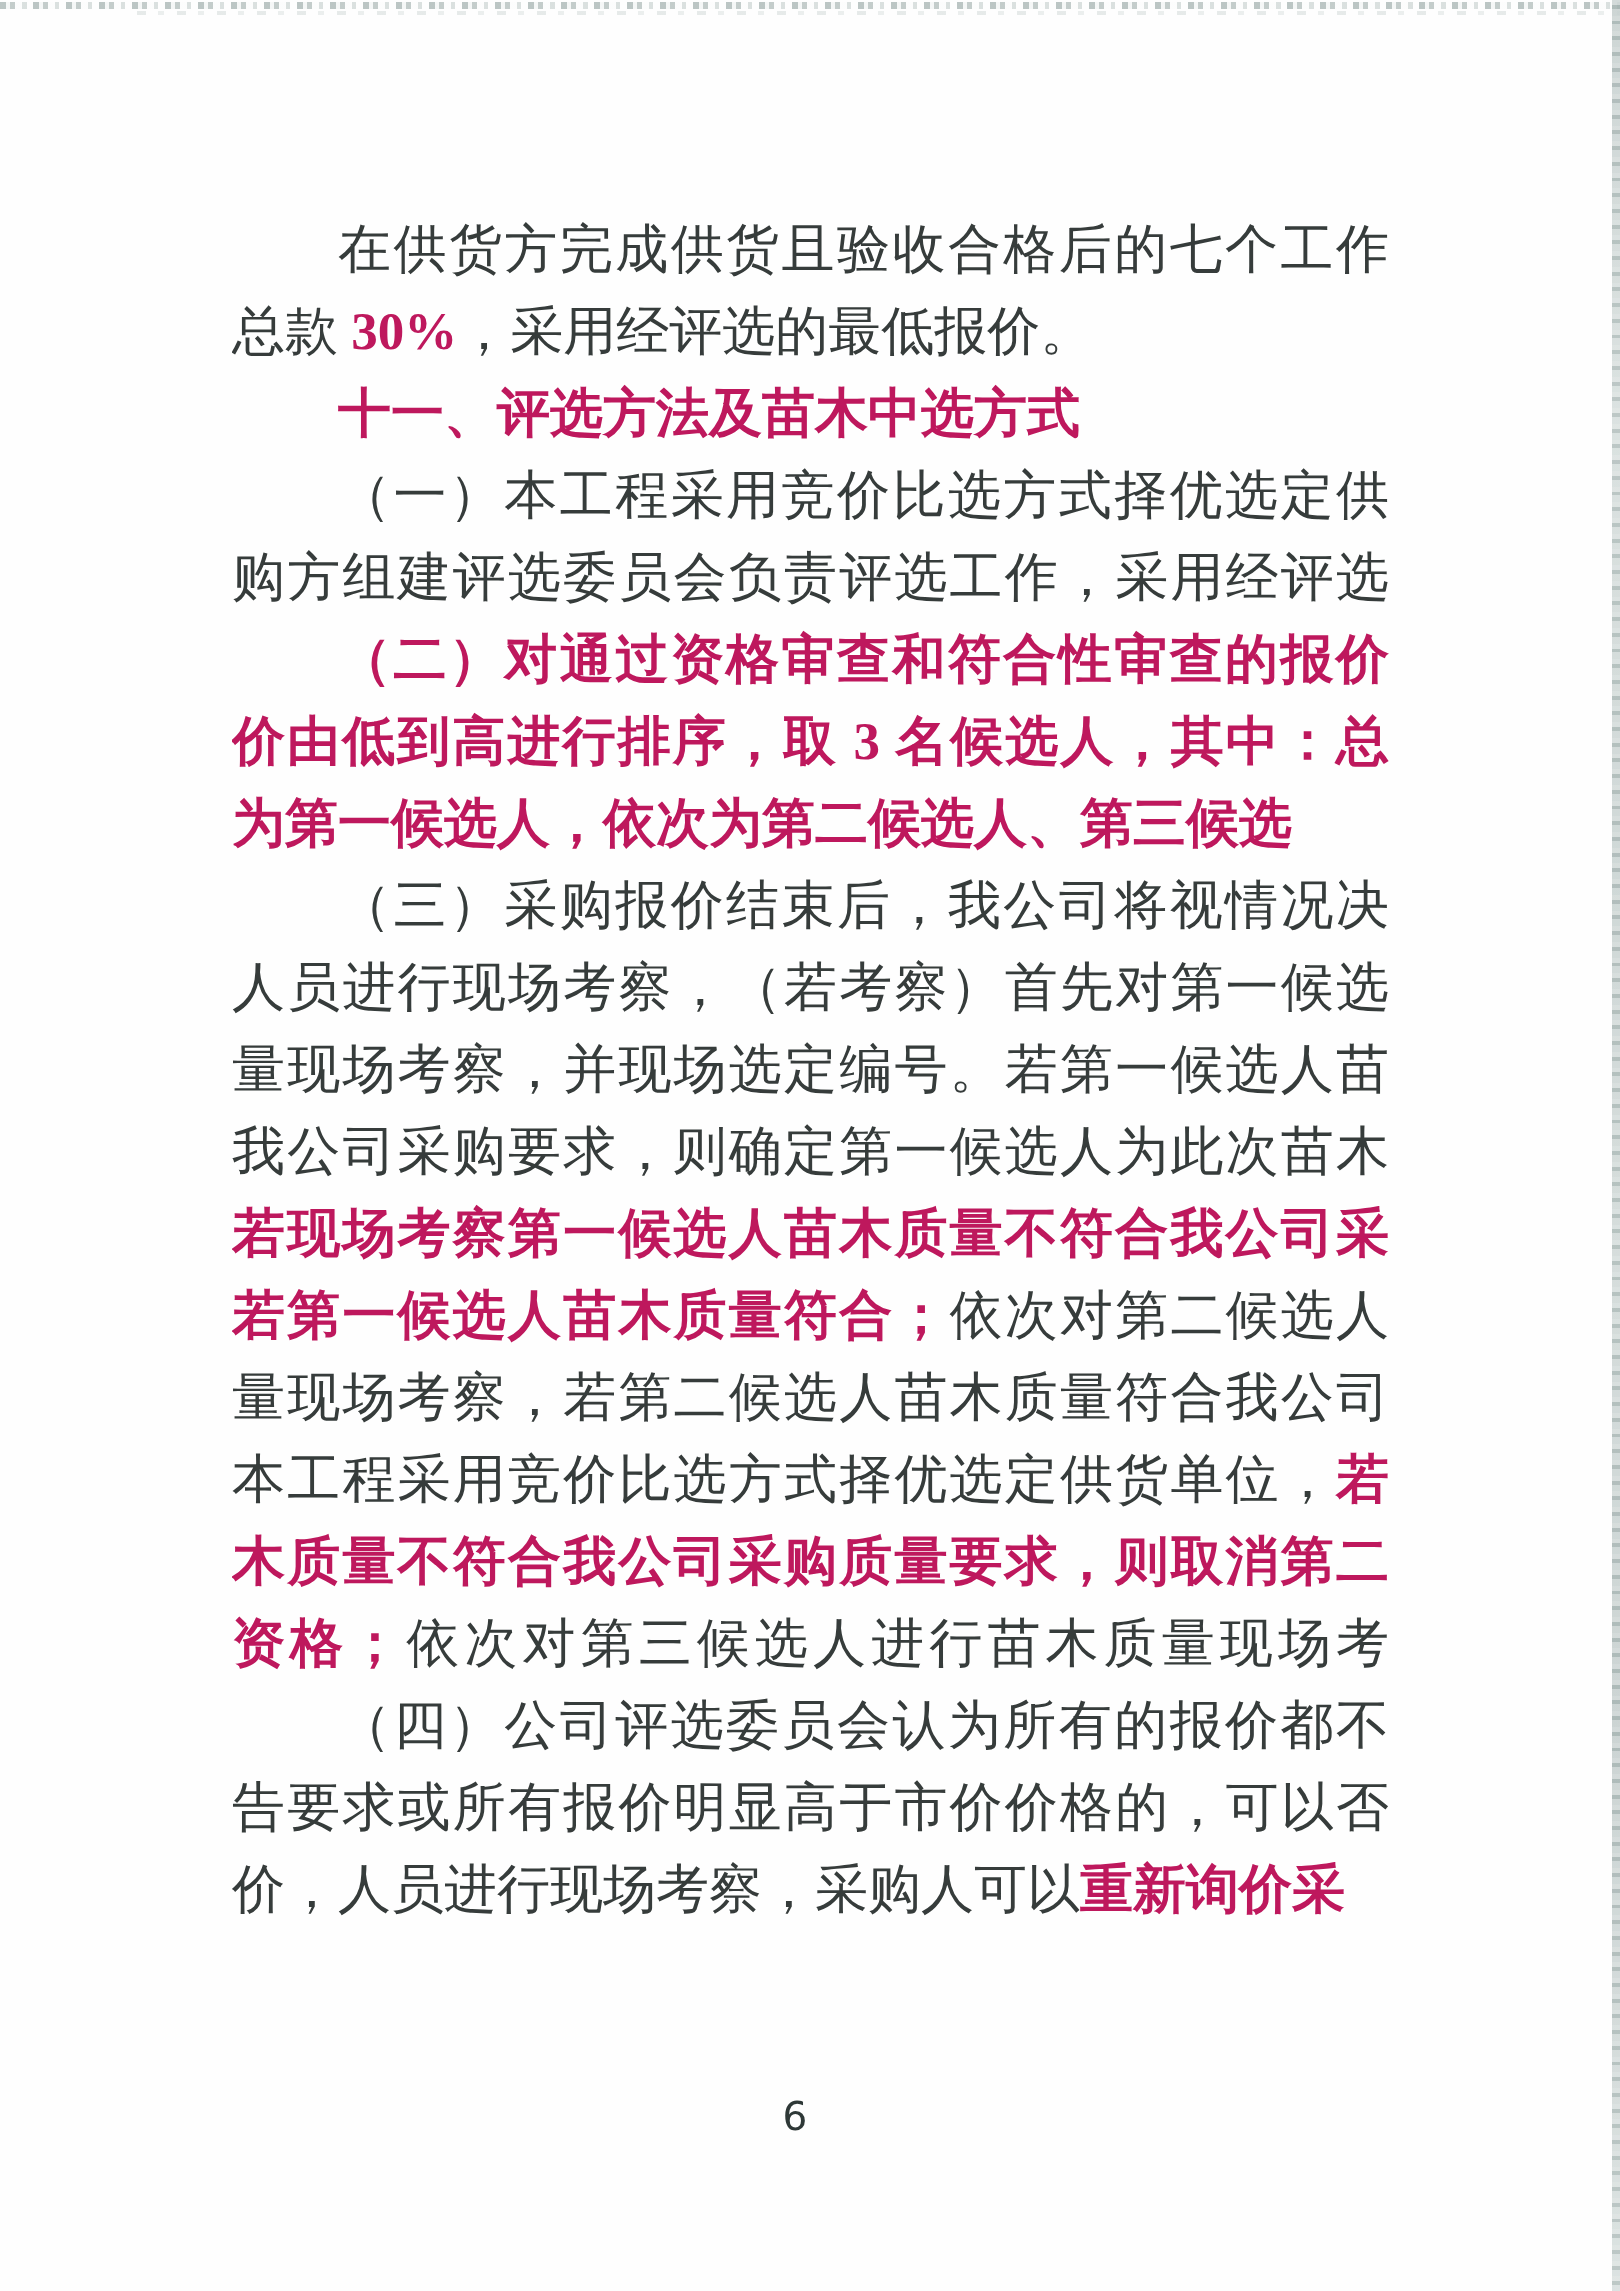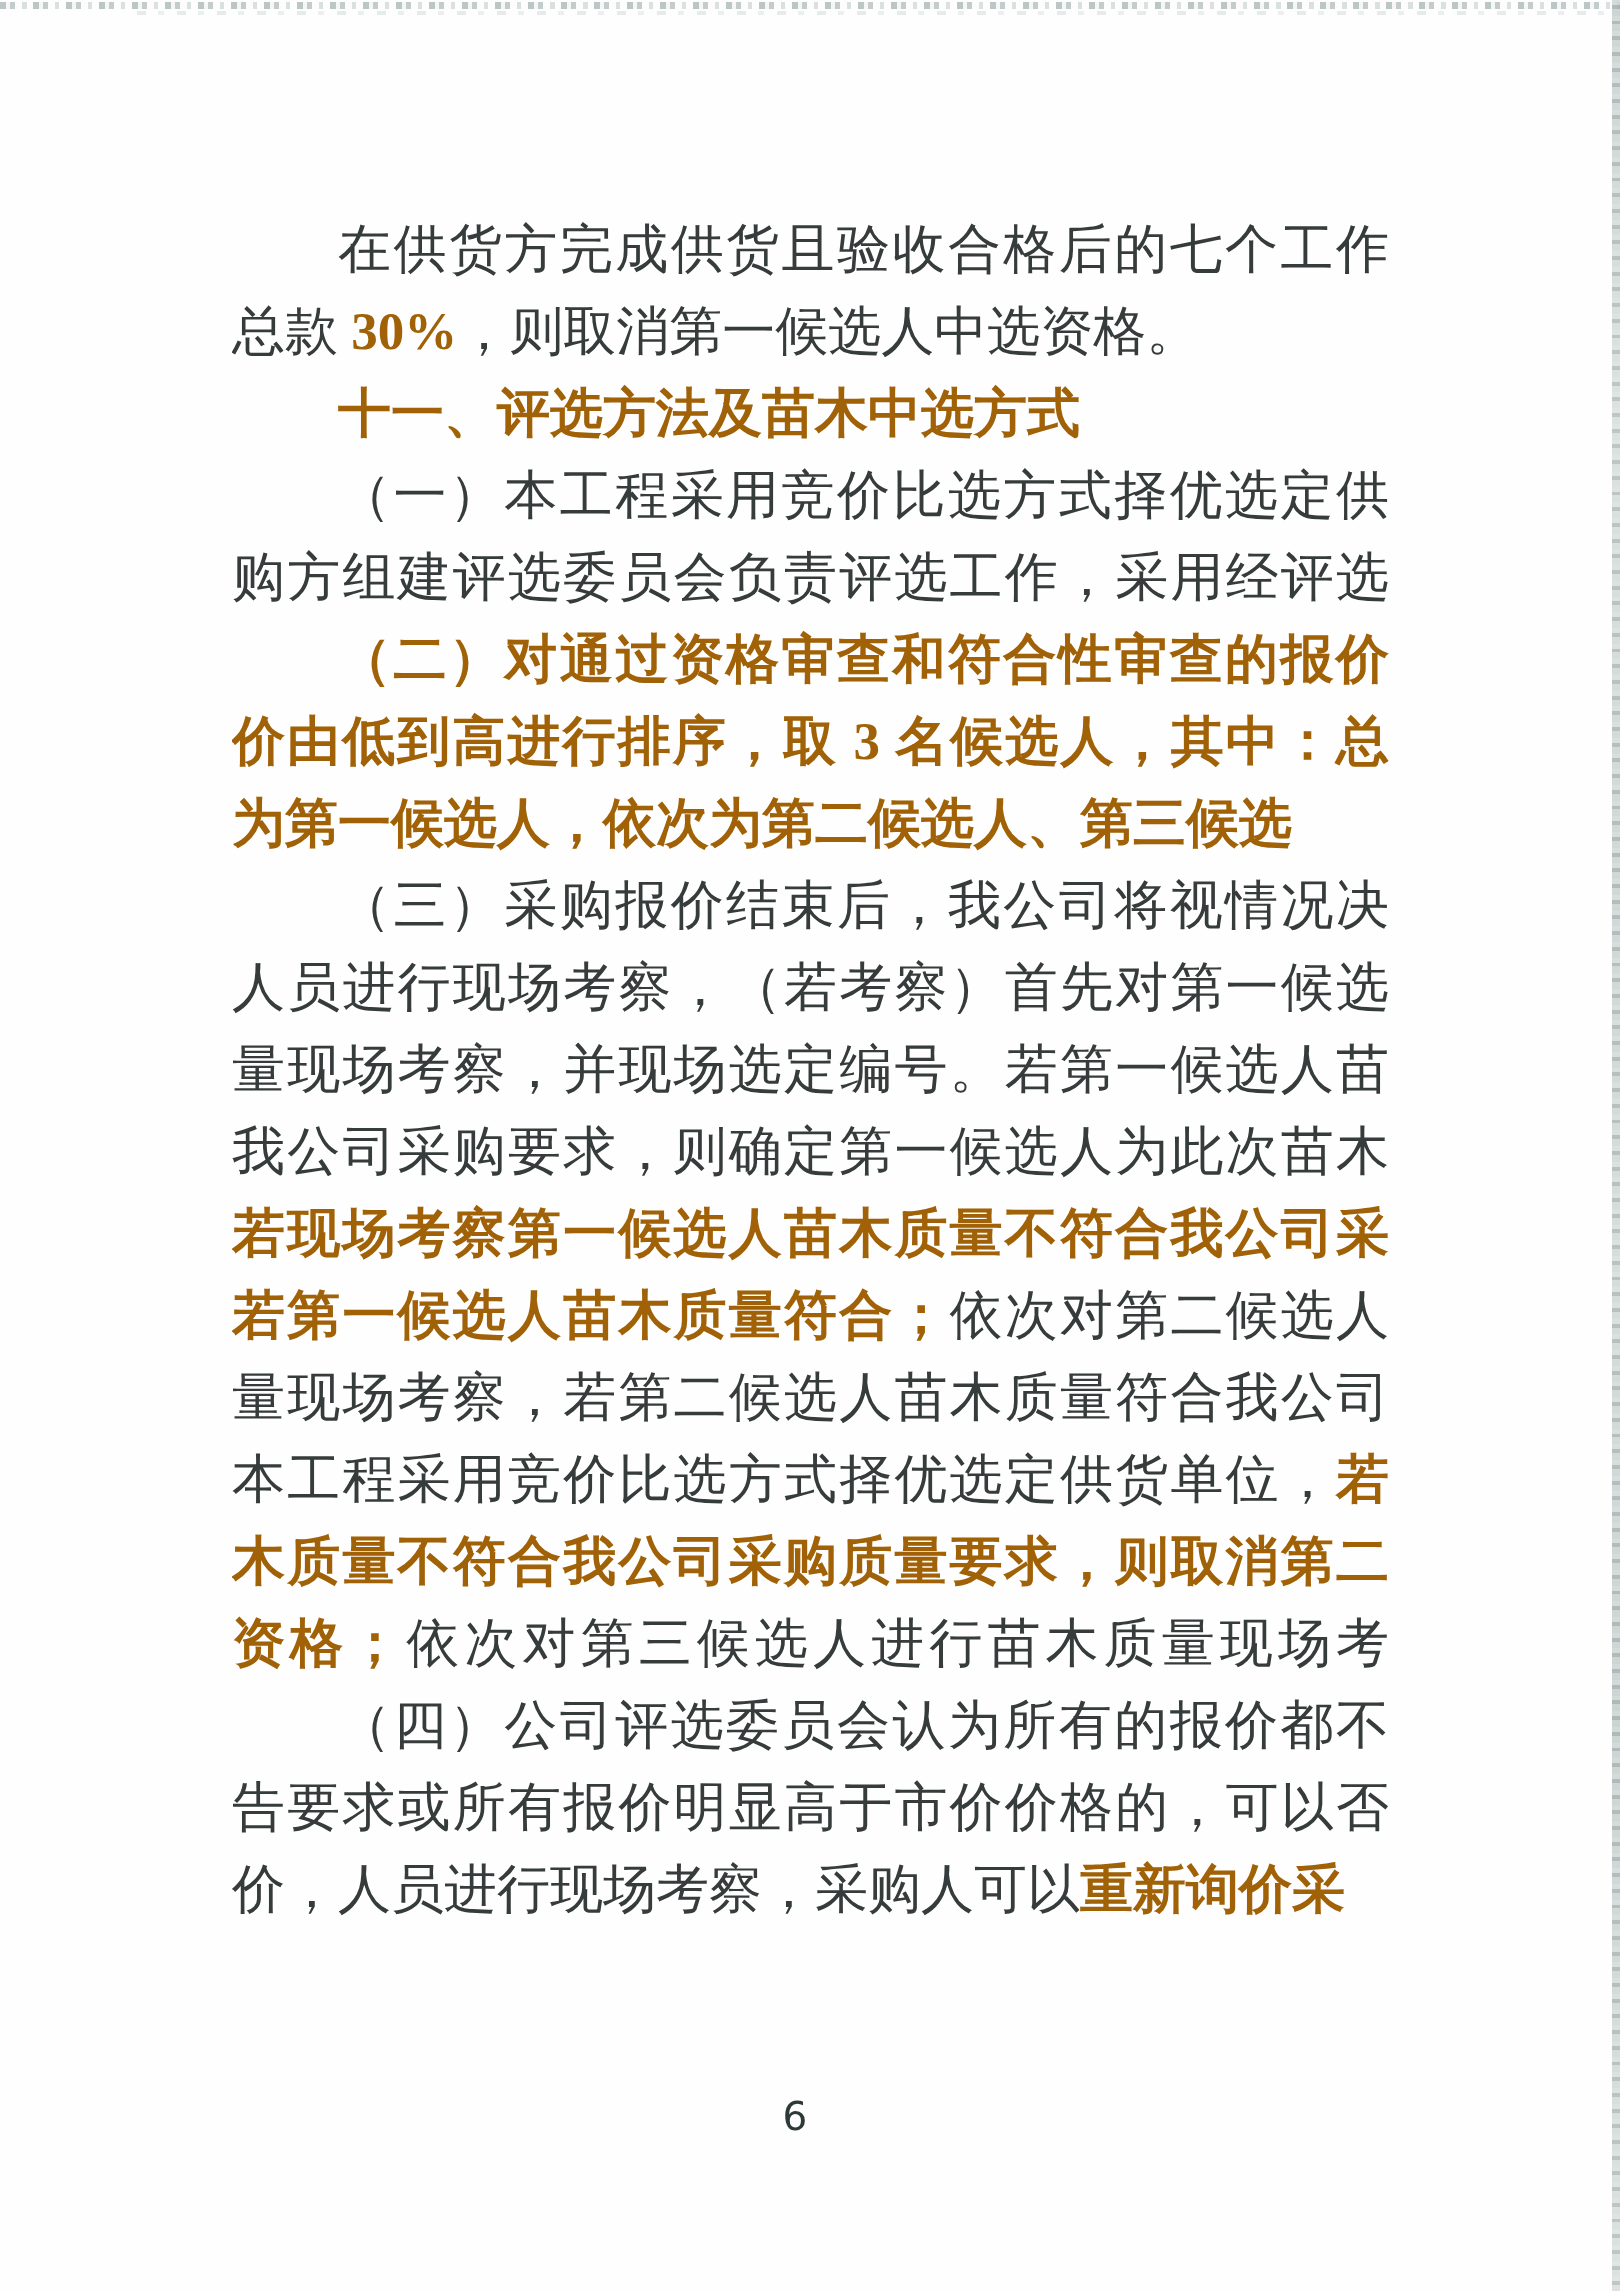--- a/index.html
+++ b/index.html
@@ -88,21 +88,21 @@
   }
   .line.indent {
     text-indent: 106px;
   }
   .line.heading {
     font-weight: bold;
     color: #2d3332;
   }
   .seg.b {
     font-weight: bold;
-    color: #a16207;
+    color: #be185d;
   }
   .page-number {
     position: absolute;
     top: 2094px;
     left: 0;
     width: 1590px;
     text-align: center;
     font-size: 39px;
     color: #2e3837;
     font-family: "DejaVu Sans", sans-serif;
@@ -110,21 +110,21 @@
 </style>
 </head>
 <body>
 
 <div class="page">
   <div class="scan-band-top"></div>
   <div class="scan-band-right"></div>
 
   <main class="content" id="doc-lines">
       <div class="line justify indent"><span class="seg">在供货方完成供货且验收合格后的七个工作日支付苗木</span></div>
-      <div class="line"><span class="seg">总款 </span><span class="seg b">30%</span><span class="seg">，则取消第一候选人中选资格。</span></div>
+      <div class="line"><span class="seg">总款 </span><span class="seg b">30%</span><span class="seg">，采用经评选的最低报价。</span></div>
       <div class="line indent heading"><span class="seg b">十一、评选方法及苗木中选方式</span></div>
       <div class="line justify indent"><span class="seg">（一）本工程采用竞价比选方式择优选定供货单位，采</span></div>
       <div class="line justify"><span class="seg">购方组建评选委员会负责评选工作，采用经评选的最低报价</span></div>
       <div class="line justify indent"><span class="seg b">（二）对通过资格审查和符合性审查的报价单位按总报</span></div>
       <div class="line justify"><span class="seg b">价由低到高进行排序，取 3 名候选人，其中：总报价最低的</span></div>
       <div class="line"><span class="seg b">为第一候选人，依次为第二候选人、第三候选人。</span></div>
       <div class="line justify indent"><span class="seg">（三）采购报价结束后，我公司将视情况决定是否组织</span></div>
       <div class="line justify"><span class="seg">人员进行现场考察，（若考察）首先对第一候选人进行苗木质</span></div>
       <div class="line justify"><span class="seg">量现场考察，并现场选定编号。若第一候选人苗木质量符合</span></div>
       <div class="line justify"><span class="seg">我公司采购要求，则确定第一候选人为此次苗木采购供应商，</span></div>

